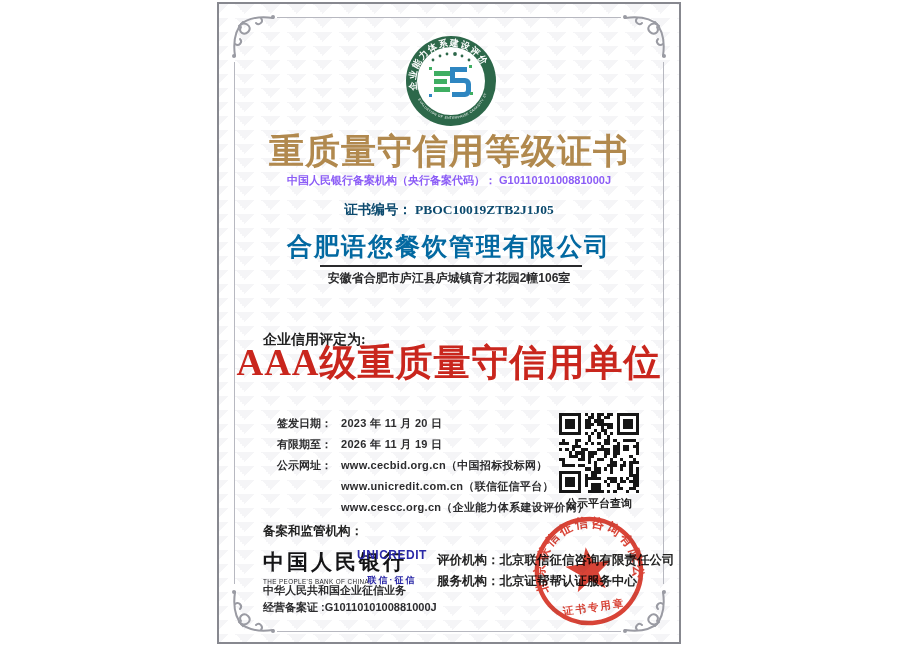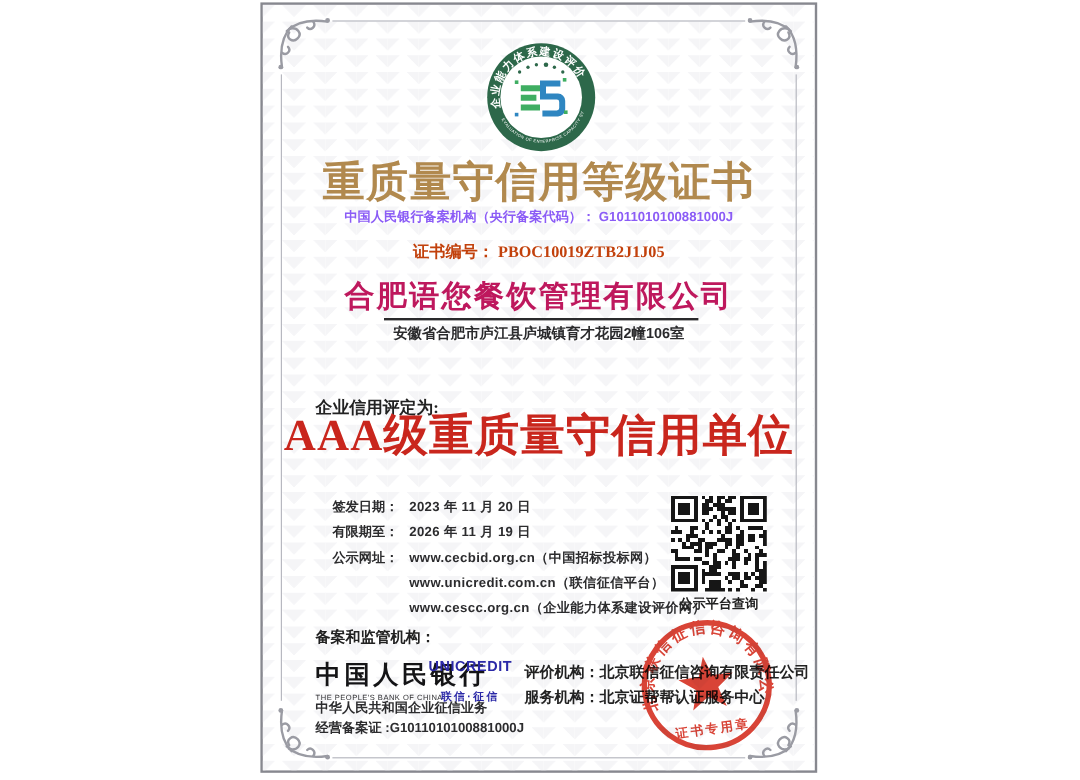--- a/index.html
+++ b/index.html
@@ -37,24 +37,24 @@
   .abs{position:absolute;}
   .ctr{left:0;right:0;text-align:center;}
 
   .logo{left:186px;top:31px;width:92px;height:92px;}
 
   .title{
     top:124px;font-size:35px;font-weight:700;color:#b1894e;
     letter-spacing:1px;font-family:"Liberation Sans","DejaVu Sans",sans-serif;
   }
   .subtitle{top:169px;font-size:11px;font-weight:700;color:#8b5cf6;}
-  .certno{top:197px;font-size:13.5px;font-weight:700;color:#c2410c;
+  .certno{top:197px;font-size:13.5px;font-weight:700;color:#0c4a6e;
     font-family:"Liberation Serif","DejaVu Serif",serif;}
   .company{
-    top:226px;font-size:25px;font-weight:700;color:#be185d;letter-spacing:2px;
+    top:226px;font-size:25px;font-weight:700;color:#0369a1;letter-spacing:2px;
     font-family:"Liberation Serif","DejaVu Serif",serif;
   }
   .company-line{left:101px;top:261px;width:262px;height:2px;background:#2a2a2c;}
   .address{top:266px;font-size:12px;font-weight:700;color:#2a2a2c;
     font-family:Liberation Sans, sans-serif;}
   .rating-intro{left:44px;top:299px;font-size:14px;font-weight:700;color:#222;
     font-family:"Liberation Serif","DejaVu Serif",serif;margin-top:28px;}
   .rating{
     top:334px;font-size:37px;font-weight:700;color:#c9261d;letter-spacing:1px;
     font-family:"Liberation Serif","DejaVu Serif",serif;

